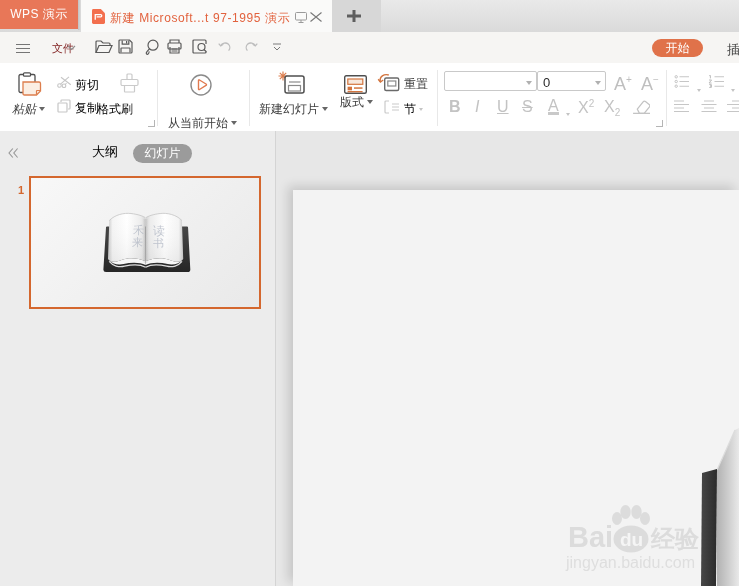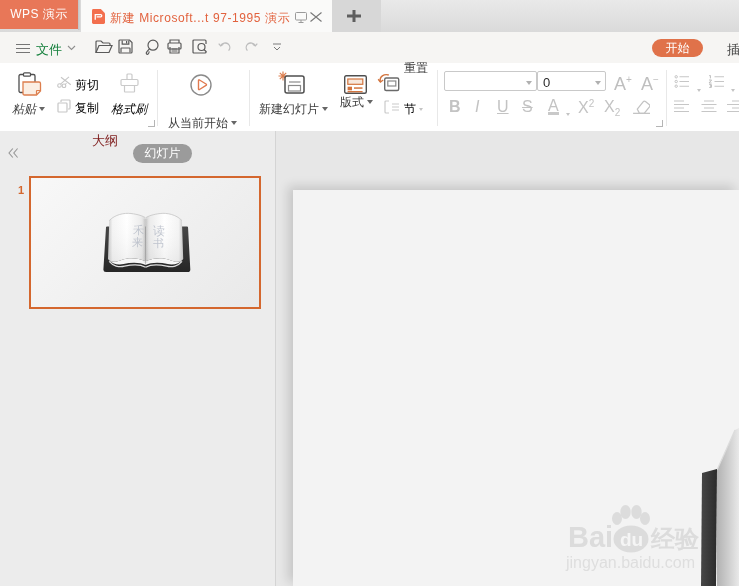--- a/index.html
+++ b/index.html
@@ -17,21 +17,21 @@
   #doctab{left:81px;top:0;width:251px;height:32px;background:#fafaf9;}
   #docicon{left:92px;top:9px;}
   #doctitle{left:110px;top:10px;font-size:12px;color:#e2623e;width:195px;
     white-space:nowrap;letter-spacing:0.6px;}
   #monicon{left:295px;top:12px;}
   #closex{left:310px;top:12px;font-size:15px;color:#777;font-weight:400;}
   #plusarea{left:332px;top:0;width:49px;height:32px;background:#d7d7d7;}
   #plus{left:347px;top:10px;}
   
   #quickbar{left:0;top:32px;width:739px;height:31px;background:#f6f5f3;}
-  .qtxt{font-size:13px;color:#15803d;}
+  .qtxt{font-size:11px;color:#7f1d1d;margin-left:16px;}
   #start{left:652px;top:39px;width:51px;height:18px;border-radius:9px;
     background:#e0724a;color:#fff;font-size:12px;text-align:center;line-height:18px;}
   #ins{left:727px;top:41px;font-size:13px;color:#3d3d3d;}
   
   #ribbon{left:0;top:63px;width:739px;height:68px;background:#fff;
     border-bottom:1px solid #d9d9d9;}
   .rt{position:absolute;font-size:12px;color:#3d3d3d;white-space:nowrap;}
   .rg{color:#000000;}
   .sep{position:absolute;width:1px;background:#e8e8e8;top:7px;height:56px;}
   .dd{display:inline-block;width:0;height:0;border-left:3px solid transparent;
@@ -41,21 +41,21 @@
   .corner{position:absolute;width:6px;height:6px;
     border-right:1px solid #b5b5b5;border-bottom:1px solid #b5b5b5;}
   .combo{position:absolute;height:18px;background:#fff;border:1px solid #c9c9c9;
     border-radius:2px;}
   .combo .ca{position:absolute;right:4px;top:9px;width:0;height:0;
     border-left:3px solid transparent;border-right:3px solid transparent;
     border-top:4px solid #b0b0b0;}
   
   #panel{left:0;top:131px;width:275px;height:455px;background:#ececec;}
   #coll{left:8px;top:148px;}
-  #outl{left:92px;top:132px;font-size:13px;color:#7f1d1d;}
+  #outl{left:92px;top:143px;font-size:13px;color:#000000;}
   #pill{left:133px;top:144px;width:59px;height:19px;border-radius:10px;
     background:#9b9b9b;color:#fff;font-size:12px;text-align:center;line-height:19px;}
   #thumb{left:29px;top:176px;width:228px;height:129px;border:2px solid #d4672e;
     background:linear-gradient(135deg,#f8f8f8,#e9e9e9);}
   #num1{left:18px;top:184px;font-size:11px;font-weight:bold;color:#d4672e;}
   #divider{left:275px;top:131px;width:1px;height:455px;background:#d4d4d4;}
   
   #canvas{left:276px;top:131px;width:463px;height:455px;background:#e7e7e7;}
   #page{left:293px;top:190px;width:446px;height:396px;background:#f3f3f3;
     box-shadow:-5px -4px 10px rgba(0,0,0,0.14);}
@@ -189,21 +189,21 @@
   </svg>
 </div>
 <div class="abs rt rg" style="left:75px;top:100px;">复制</div>
 <div class="abs" style="left:120px;top:73px;">
   <svg width="19" height="20" viewBox="0 0 19 20">
     <path d="M7,6 L7,2 Q7,1 8,1 L11,1 Q12,1 12,2 L12,6" fill="none" stroke="#cacaca" stroke-width="1.2"></path>
     <rect x="1" y="6.5" width="17" height="6" rx="1.2" fill="none" stroke="#cacaca" stroke-width="1.2"></rect>
     <path d="M4.5,12.5 L4.5,18.5 Q4.5,19 5,19 L14,19 Q14.5,19 14.5,18.5 L14.5,12.5" fill="none" stroke="#cacaca" stroke-width="1.2"></path>
   </svg>
 </div>
-<div class="abs rt rg" style="left:111px;top:101px;font-style:italic;">格式刷</div>
+<div class="abs rt rg" style="left:97px;top:101px;">格式刷</div>
 <div class="sep" style="left:157px;top:70px;height:56px;"></div>
 <div class="abs" style="left:190px;top:74px;">
   <svg width="22" height="22" viewBox="0 0 22 22">
     <circle cx="11" cy="11" r="10" fill="none" stroke="#8a8a8a" stroke-width="1.4"></circle>
     <path d="M8.5,6.5 Q8.5,5.5 9.5,6 L16,10 Q17,10.7 16,11.4 L9.5,15.5 Q8.5,16 8.5,15 Z" fill="none" stroke="#e0794f" stroke-width="1.4" stroke-linejoin="round"></path>
   </svg>
 </div>
 <div class="abs rt" style="left:168px;top:115px;">从当前开始<span class="dd"></span></div>
 <div class="sep" style="left:249px;top:70px;height:56px;"></div>
 <div class="abs" style="left:278px;top:71px;">
@@ -226,21 +226,21 @@
 </div>
 <div class="abs rt" style="left:340px;top:94px;">版式<span class="dd"></span></div>
 <div class="abs" style="left:376px;top:72px;">
   <svg width="24" height="20" viewBox="0 0 24 20">
     <rect x="8.7" y="6" width="14" height="12.5" rx="1.5" fill="#fff" stroke="#6a6a6a" stroke-width="1.4"></rect>
     <rect x="11.8" y="9" width="8" height="5" fill="none" stroke="#8a8a8a" stroke-width="1.2"></rect>
     <path d="M4.3,9.8 C3.2,4.6 8,1.6 12.8,3" fill="none" stroke="#d3753f" stroke-width="1.4"></path>
     <path d="M2.2,7.2 L4.4,10 L7.2,8" fill="none" stroke="#d3753f" stroke-width="1.4"></path>
   </svg>
 </div>
-<div class="abs rt" style="left:404px;top:60px;">重置</div>
+<div class="abs rt" style="left:404px;top:76px;">重置</div>
 <div class="abs" style="left:384px;top:100px;">
   <svg width="16" height="14" viewBox="0 0 16 14">
     <path d="M5,1 L2,1 Q1,1 1,2 L1,12 Q1,13 2,13 L5,13" fill="none" stroke="#cacaca" stroke-width="1.2"></path>
     <path d="M8,4 h7 M8,7 h7 M8,10 h7" stroke="#cacaca" stroke-width="1.2"></path>
   </svg>
 </div>
 <div class="abs rt rg" style="left:404px;top:101px;">节<span class="dd ddg"></span></div>
 <div class="corner" style="left:148px;top:120px;"></div>
 <div class="sep" style="left:437px;top:70px;height:56px;"></div>
 

